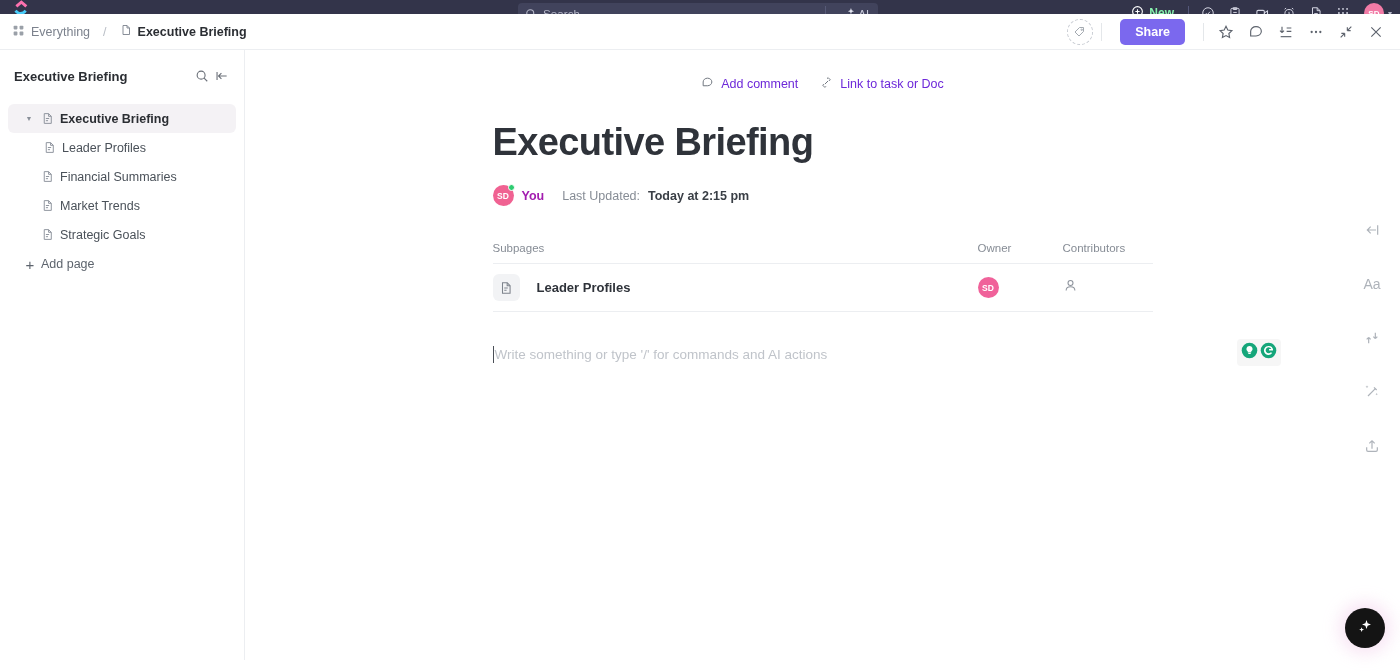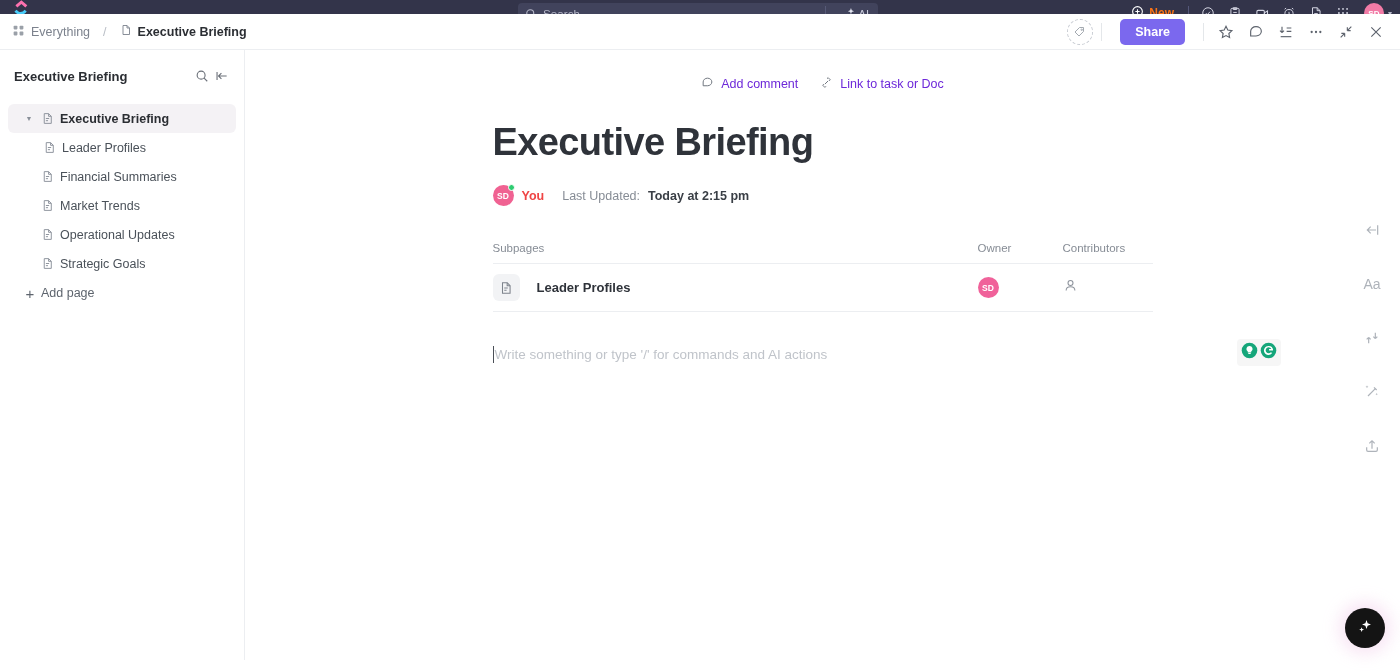--- a/index.html
+++ b/index.html
@@ -25,21 +25,21 @@
   .search-icon { margin-left: 7px; display:flex; }
   .search-ph { font-size: 11.5px; color: #b6b8c9; margin-left: 6px; letter-spacing: .1px; }
   .ai-div { position:absolute; right: 52px; top:3px; bottom:3px; width:1px; background:#575a77; }
   .ai-btn {
     position: absolute; right: 6px; top: 2px; height: 17px;
     display: flex; align-items: center; gap: 3px; padding: 0 3px;
     color: #c9cbdb; font-size: 11px; cursor: pointer;
   }
 
   .top-right { position: absolute; right: 8px; top: 0; height: 26px; display: flex; align-items: center; gap: 0; }
-  .new-btn { display: flex; align-items: center; gap: 5px; color: #f97316; font-size: 12px; font-weight: bold; padding: 0 8px; cursor: pointer; }
+  .new-btn { display: flex; align-items: center; gap: 5px; color: #86efac; font-size: 12px; font-weight: bold; padding: 0 8px; cursor: pointer; }
   .vdiv { width: 1px; height: 14px; background: #55587a; margin: 0 6px; }
   .tb-icon { width: 27px; height: 26px; display: flex; align-items: center; justify-content: center; cursor: pointer; }
   .avatar-top { position: relative; width: 20px; height: 20px; border-radius: 50%;
     background: #f27ba6; color: #fff; font-size: 8px; font-weight: bold;
     display: flex; align-items: center; justify-content: center; margin-left: 7px; letter-spacing: .2px; }
   .avatar-dot { position: absolute; right: -1px; bottom: -1px; width: 8px; height: 8px; border-radius: 50%;
     background: #2ecc71; border: 1.5px solid #33344a; }
   .chev-top { margin-left: 4px; color: #b6b8c9; font-size: 8px; }
 
   
@@ -84,21 +84,21 @@
   .main { flex: 1; position: relative; background: #fff; }
   .doc { width: 660px; margin: 0 auto; padding-top: 26px; }
   .doc-actions { display: flex; align-items: center; gap: 22px; justify-content: center; }
   .doc-act { display: flex; align-items: center; gap: 7px; font-size: 12.5px; color: #6d28d9; cursor: pointer; }
   .doc-title { font-size: 38px; font-weight: bold; color: #2f333a; letter-spacing: -.6px; margin-top: 29px; }
   .meta { display: flex; align-items: center; gap: 8px; margin-top: 21px; }
   .avatar-sm { position: relative; width: 21px; height: 21px; border-radius: 50%; background: #f06292;
     color: #fff; font-size: 8.5px; font-weight: bold; display: flex; align-items: center; justify-content: center; }
   .avatar-sm .dot { position: absolute; right: -1px; top: -1px; width: 7px; height: 7px; border-radius: 50%;
     background: #2ecc71; border: 1.5px solid #fff; }
-  .meta-you { font-size: 12.5px; font-weight: bold; color: #ef4444; }
+  .meta-you { font-size: 12.5px; font-weight: bold; color: #a21caf; }
   .meta-lbl { font-size: 12.5px; color: #868c95; margin-left: 10px; }
   .meta-val { font-size: 12.5px; font-weight: bold; color: #3a3f46; }
 
   .sub-table { margin-top: 36px; }
   .sub-head { display: flex; align-items: center; border-bottom: 1px solid #eceef1; padding-bottom: 9px; }
   .sub-c1 { flex: 1; font-size: 11.5px; color: #868c95; }
   .sub-c2 { width: 85px; font-size: 11.5px; color: #868c95; }
   .sub-c3 { width: 90px; font-size: 11.5px; color: #868c95; }
   .sub-row { display: flex; align-items: center; height: 48px; border-bottom: 1px solid #eceef1; cursor: pointer; }
   .sub-doc-ic { width: 27px; height: 27px; border-radius: 6px; background: #f2f3f5;
@@ -352,30 +352,20 @@
         <span class="tr-ic">
           <svg width="13" height="13" viewBox="0 0 24 24" fill="none" stroke="#8d939c" stroke-width="1.8">
             <path d="M6 3h8l5 5v13H6z"></path>
               <path d="M14 3v5h5"></path>
               <path d="M9 12h6M9 16h4"></path>
           </svg>
         </span>
         <span class="tr-lbl">Market Trends</span>
       </div>
 
-      <div class="tr-row ind0" style="padding-left:28px">
-        <span class="tr-ic">
-          <svg width="13" height="13" viewBox="0 0 24 24" fill="none" stroke="#8d939c" stroke-width="1.8">
-            <path d="M6 3h8l5 5v13H6z"></path>
-              <path d="M14 3v5h5"></path>
-              <path d="M9 12h6M9 16h4"></path>
-          </svg>
-        </span>
-        <span class="tr-lbl">Operational Updates</span>
-      </div>
 
       <div class="tr-row ind0" style="padding-left:28px">
         <span class="tr-ic">
           <svg width="13" height="13" viewBox="0 0 24 24" fill="none" stroke="#8d939c" stroke-width="1.8">
             <path d="M6 3h8l5 5v13H6z"></path>
               <path d="M14 3v5h5"></path>
               <path d="M9 12h6M9 16h4"></path>
           </svg>
         </span>
         <span class="tr-lbl">Strategic Goals</span>

